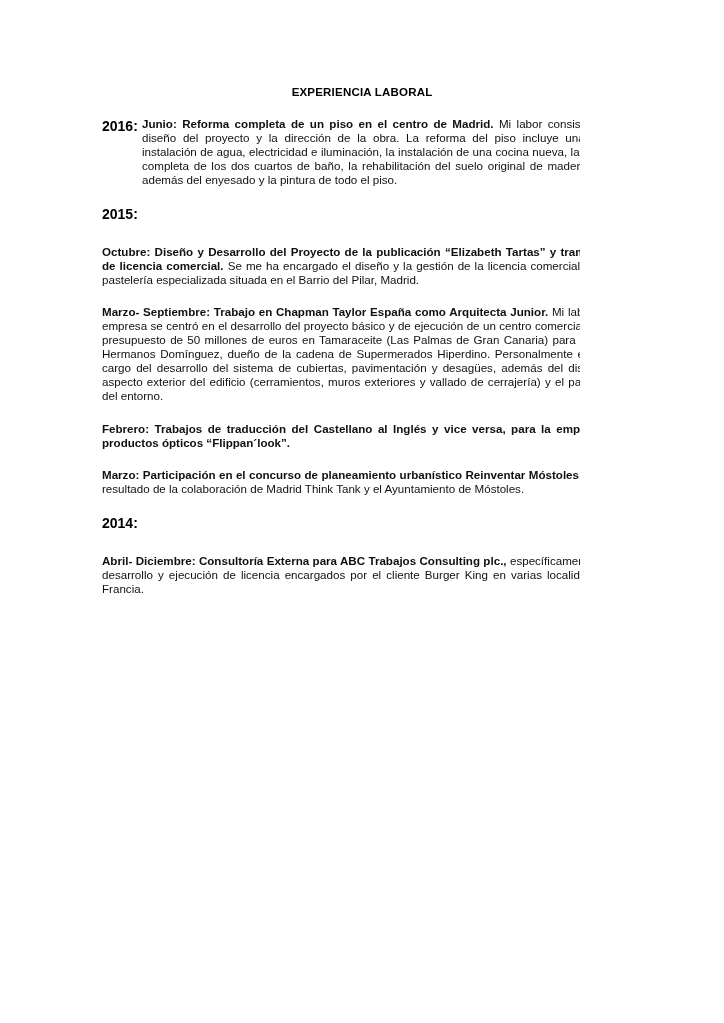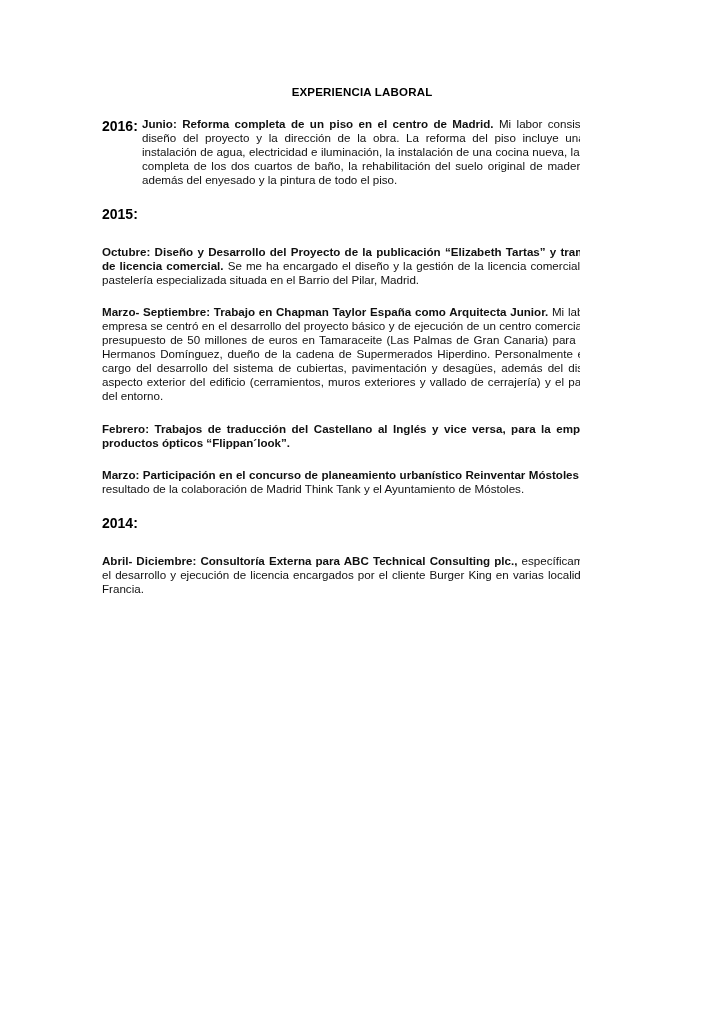--- a/index.html
+++ b/index.html
@@ -94,18 +94,18 @@
         <div class="entry-body">
           <p class="para"><span class="b">Octubre: Diseño y Desarrollo del Proyecto de la publicación “Elizabeth Tartas” y tramitación de licencia comercial.</span><span> Se me ha encargado el diseño y la gestión de la licencia comercial de esta pastelería especializada situada en el Barrio del Pilar, Madrid.</span></p>
           <p class="para"><span class="b">Marzo- Septiembre: Trabajo en Chapman Taylor España como Arquitecta Junior.</span><span> Mi labor en la empresa se centró en el desarrollo del proyecto básico y de ejecución de un centro comercial con un presupuesto de 50 millones de euros en Tamaraceite (Las Palmas de Gran Canaria) para el grupo Hermanos Domínguez, dueño de la cadena de Supermerados Hiperdino. Personalmente estuve a cargo del desarrollo del sistema de cubiertas, pavimentación y desagües, además del diseño del aspecto exterior del edificio (cerramientos, muros exteriores y vallado de cerrajería) y el paisajismo del entorno.</span></p>
           <p class="para"><span class="b">Febrero: Trabajos de traducción del Castellano al Inglés y vice versa, para la empresa de productos ópticos “Flippan´look”.</span></p>
           <p class="para"><span class="b">Marzo: Participación en el concurso de planeamiento urbanístico Reinventar Móstoles Centro,</span><span> resultado de la colaboración de Madrid Think Tank y el Ayuntamiento de Móstoles.</span></p>
         </div>
       </div>
       <div class="entry">
         <div class="entry-year">2014:</div>
         <div class="entry-body">
-          <p class="para"><span class="b">Abril- Diciembre: Consultoría Externa para ABC Technical Consulting plc.,</span><span> específicamente en el desarrollo y ejecución de licencia encargados por el cliente Burger King en varias localidades en Francia.</span></p>
+          <p class="para"><span class="b">Abril- Diciembre: Consultoría Externa para ABC Trabajos Consulting plc.,</span><span> específicamente en el desarrollo y ejecución de licencia encargados por el cliente Burger King en varias localidades en Francia.</span></p>
         </div>
       </div>
     </div>
 
 </div>
 
 </body></html>

